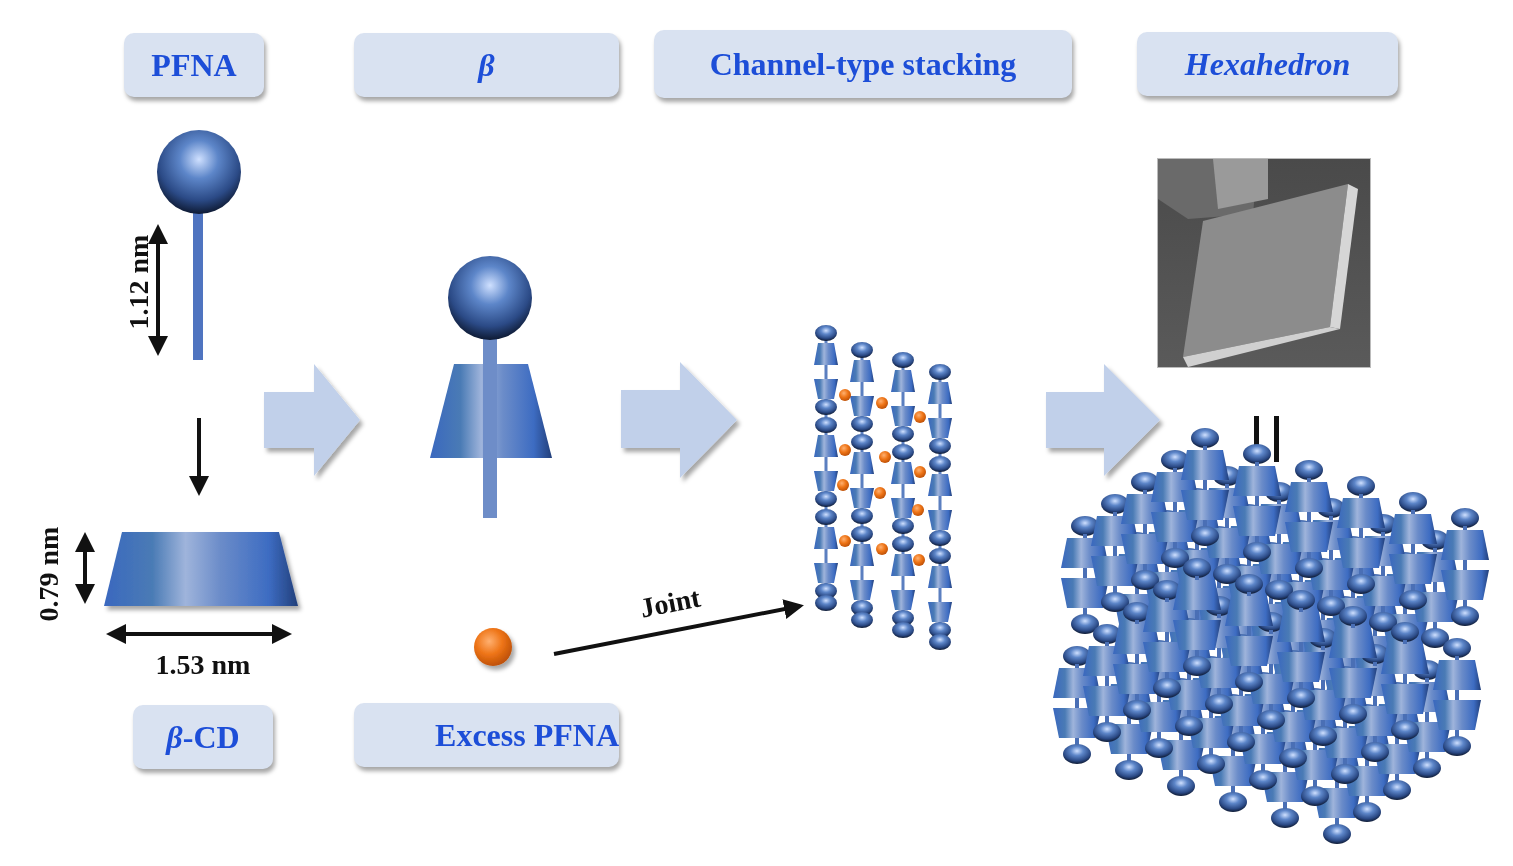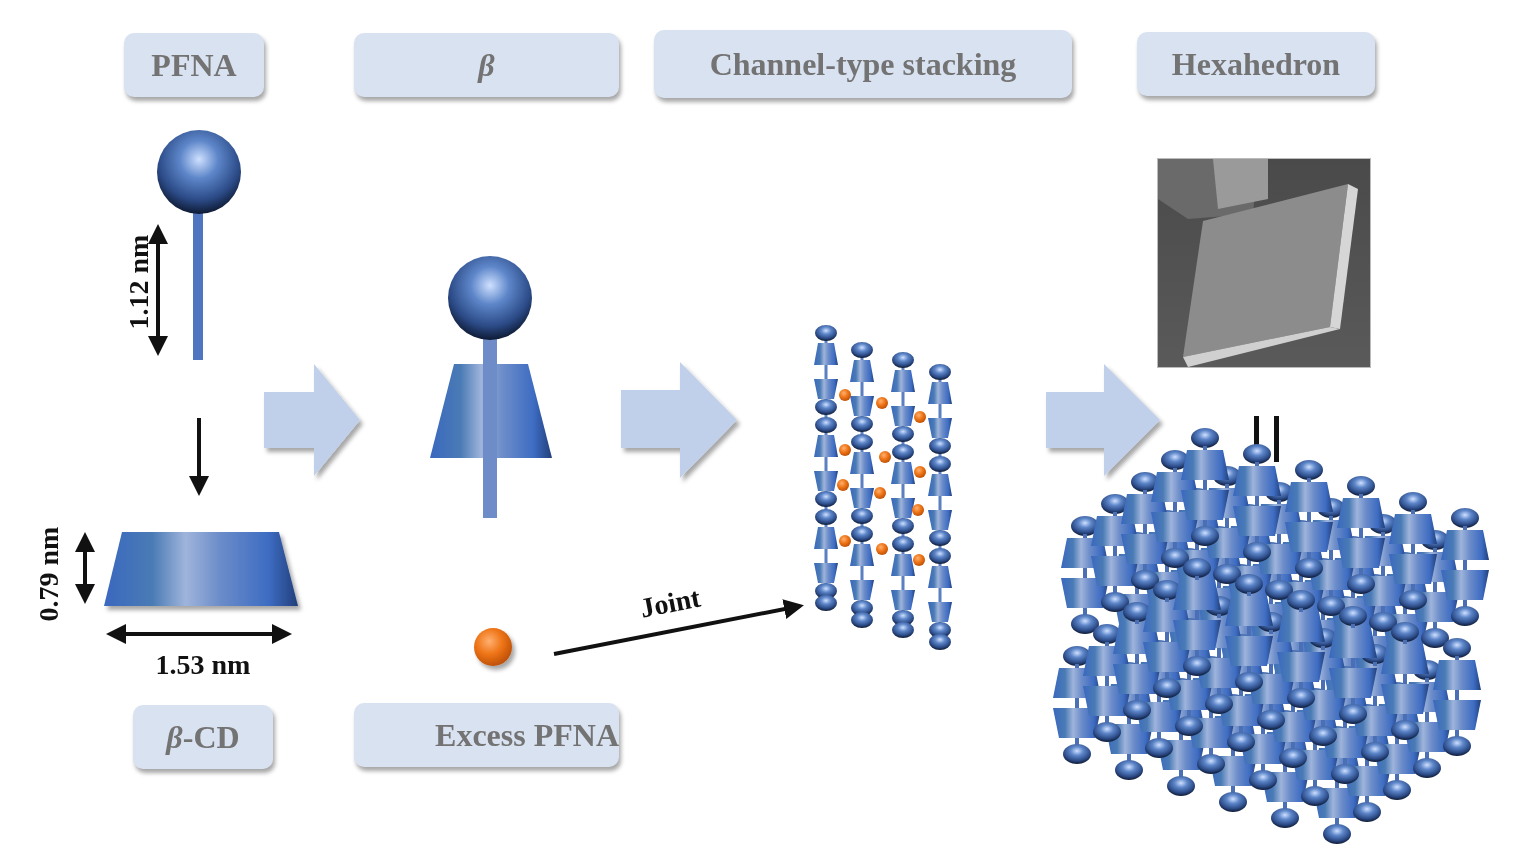--- a/index.html
+++ b/index.html
@@ -1,20 +1,20 @@
 <!DOCTYPE html>
 <html><head>
 <meta charset="utf-8">
 <style>
   html, body { margin:0; padding:0; background:#ffffff; }
   body { width:1513px; height:866px; position:relative; overflow:hidden; font-family:"Liberation Serif", serif; }
   .label-box {
     position:absolute; background:#d9e2f1; border-radius:10px;
     box-shadow: 2px 4px 4px rgba(0,0,0,0.35);
-    font-family:"Liberation Serif", serif; font-weight:bold; font-size:32px; color:#737373;
+    font-family:"Liberation Serif", serif; font-weight:bold; font-size:32px; color:#1d4ed8;
     display:flex; align-items:center; justify-content:center; white-space:nowrap;
   }
   .label-box i { font-style:italic; }
   svg { position:absolute; left:0; top:0; }
   .dim-text { font-family:"Liberation Serif", serif; font-weight:bold; font-size:28px; fill:#111; }
   .sem {
     position:absolute; left:1157px; top:158px; width:212px; height:208px;
     background:linear-gradient(180deg,#4a4a4a,#5a5a5a);
     overflow:hidden; border:1px solid #bbb;
   }
@@ -24,21 +24,21 @@
 
 <div class="label-box" style="left:124px;top:33px;width:140px;height:64px;">
   <span>PFNA</span>
 </div>
 <div class="label-box" style="left:354px;top:33px;width:265px;height:64px;">
   <i>β</i>
 </div>
 <div class="label-box" style="left:654px;top:30px;width:418px;height:68px;">
   <span>Channel-type stacking</span>
 </div>
-<div class="label-box" style="left:1137px;top:32px;width:238px;height:64px;">
+<div class="label-box" style="left:1137px;top:32px;width:261px;height:64px;font-style:italic;">
   <span>Hexahedron</span>
 </div>
 <div class="label-box" style="left:133px;top:705px;width:140px;height:64px;">
   <i>β</i>
     <span>-CD</span>
 </div>
 <div class="label-box" style="left:354px;top:703px;width:265px;height:64px;justify-content:flex-end;">
   <span>Excess PFNA</span>
 </div>
 

